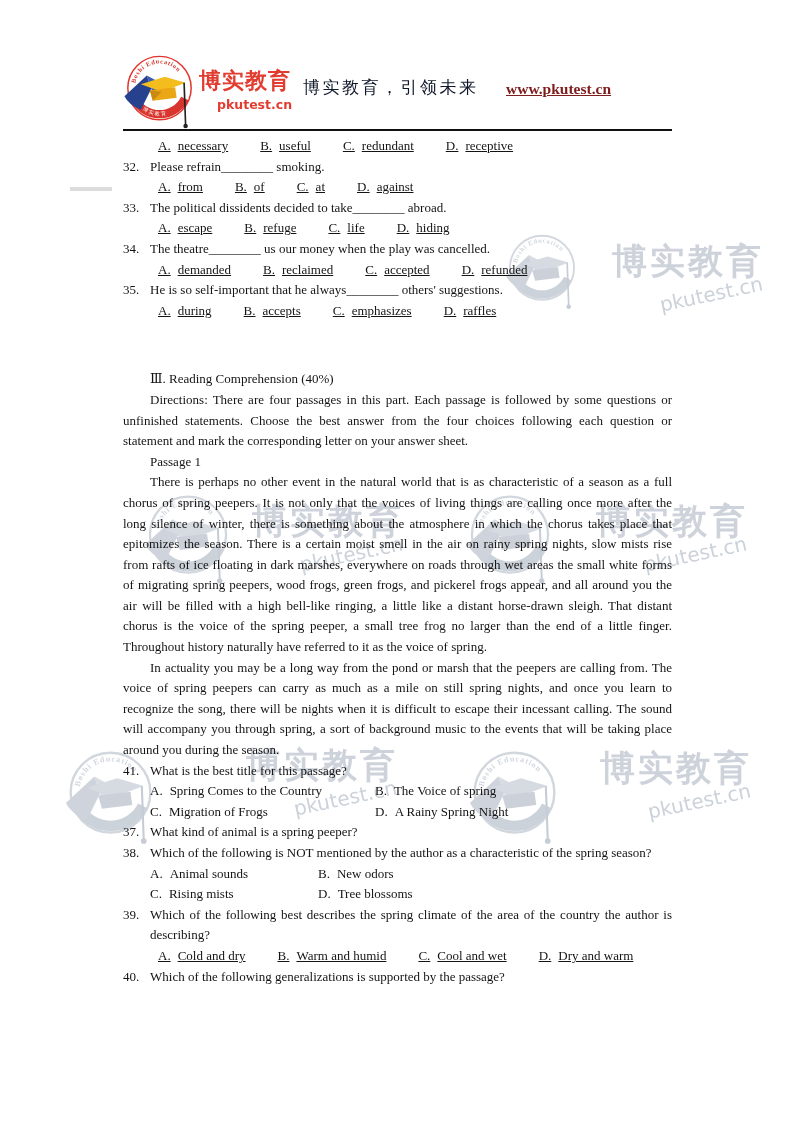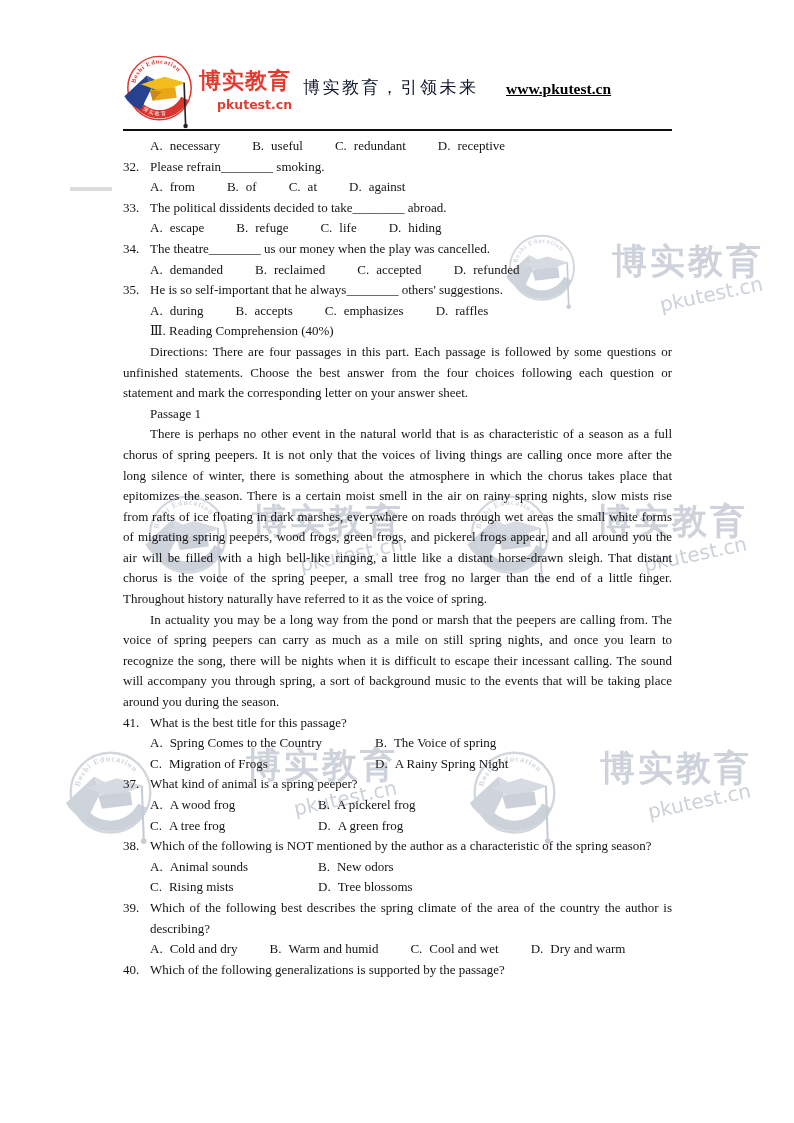--- a/index.html
+++ b/index.html
@@ -15,32 +15,32 @@
   .wm-text .wm-site{font-size:20px;color:#ccd2da;transform:rotate(-12deg);transform-origin:left center;
     margin:8px 0 0 48px;font-family:"DejaVu Sans","Liberation Sans",sans-serif;white-space:nowrap;}
   
   .logo-badge{position:absolute;left:117px;top:53px;z-index:2;}
   .logo-brand{position:absolute;left:199px;top:66px;z-index:2;font-size:22px;font-weight:bold;color:#e23c30;
     font-family:"DejaVu Sans","Liberation Sans",sans-serif;letter-spacing:1px;white-space:nowrap;}
   .logo-site{position:absolute;left:217px;top:97px;z-index:2;font-size:12.5px;font-weight:bold;color:#e23c30;
     font-family:"DejaVu Sans","Liberation Sans",sans-serif;}
   .slogan{position:absolute;left:303px;top:76px;z-index:2;font-size:17px;color:#0f172a;letter-spacing:2.5px;white-space:nowrap;}
   .header-link{position:absolute;left:506px;top:80px;z-index:2;font-size:15.5px;font-weight:bold;
-    color:#000000;text-decoration:underline;white-space:nowrap;}
+    color:#7f1d1d;text-decoration:underline;white-space:nowrap;}
   .divider{position:absolute;left:123px;top:129px;width:549px;height:2px;background:#101010;z-index:2;}
   .margin-mark{position:absolute;left:70px;top:187px;width:42px;height:4px;background:#dcdcdc;z-index:1;}
   
   #content{position:absolute;left:123px;top:136px;width:549px;z-index:1;
     font-size:13px;line-height:20.6px;}
   .para{margin:0;text-align:justify;text-indent:27px;}
   .plabel{padding-left:27px;}
-  .heading{padding-left:27px;}
+  .heading{padding-left:27px;margin-top:48px;}
   .q-stem{padding-left:27px;text-indent:-27px;text-align:justify;}
   .q-num{display:inline-block;width:27px;text-indent:0;}
-  .opts-row{display:flex;column-gap:32px;margin-left:27px;flex-wrap:nowrap;white-space:nowrap;}
+  .opts-row{display:flex;column-gap:32px;margin-left:35px;flex-wrap:nowrap;white-space:nowrap;text-decoration:underline;}
   .opts-grid{display:grid;margin-left:27px;justify-content:start;}
   .opt-label{margin-right:7px;}
 </style>
 </head>
 <body>
 
 <svg width="0" height="0" style="position:absolute" aria-hidden="true">
   <defs>
     <g id="wmBadge">
       <circle cx="55" cy="47" r="42" fill="none" stroke="#d2d7de" stroke-width="2.5"></circle>
@@ -187,26 +187,20 @@
       <div class="q-stem"><span class="q-num">41.</span><span>What is the best title for this passage?</span></div>
       <div class="opts-grid" style="grid-template-columns: 225px auto;">
         <span class="opt"><span class="opt-label">A.</span><span class="opt-text">Spring Comes to the Country</span></span>
         <span class="opt"><span class="opt-label">B.</span><span class="opt-text">The Voice of spring</span></span>
         <span class="opt"><span class="opt-label">C.</span><span class="opt-text">Migration of Frogs</span></span>
         <span class="opt"><span class="opt-label">D.</span><span class="opt-text">A Rainy Spring Night</span></span>
       </div>
     </div>
     <div class="question">
       <div class="q-stem"><span class="q-num">37.</span><span>What kind of animal is a spring peeper?</span></div>
-      <div class="opts-grid" style="grid-template-columns: 168px auto;">
-        <span class="opt"><span class="opt-label">A.</span><span class="opt-text">A wood frog</span></span>
-        <span class="opt"><span class="opt-label">B.</span><span class="opt-text">A pickerel frog</span></span>
-        <span class="opt"><span class="opt-label">C.</span><span class="opt-text">A tree frog</span></span>
-        <span class="opt"><span class="opt-label">D.</span><span class="opt-text">A green frog</span></span>
-      </div>
     </div>
     <div class="question">
       <div class="q-stem"><span class="q-num">38.</span><span>Which of the following is NOT mentioned by the author as a characteristic of the spring season?</span></div>
       <div class="opts-grid" style="grid-template-columns: 168px auto;">
         <span class="opt"><span class="opt-label">A.</span><span class="opt-text">Animal sounds</span></span>
         <span class="opt"><span class="opt-label">B.</span><span class="opt-text">New odors</span></span>
         <span class="opt"><span class="opt-label">C.</span><span class="opt-text">Rising mists</span></span>
         <span class="opt"><span class="opt-label">D.</span><span class="opt-text">Tree blossoms</span></span>
       </div>
     </div>

